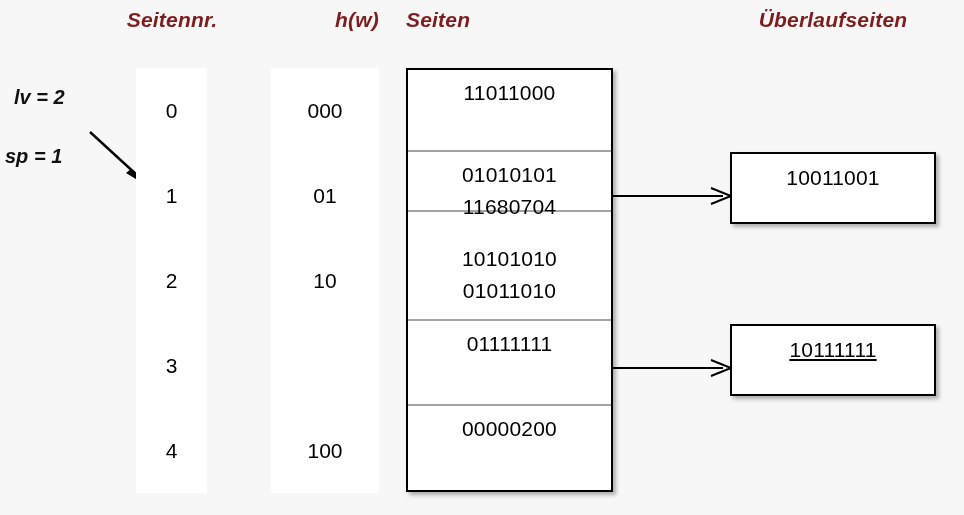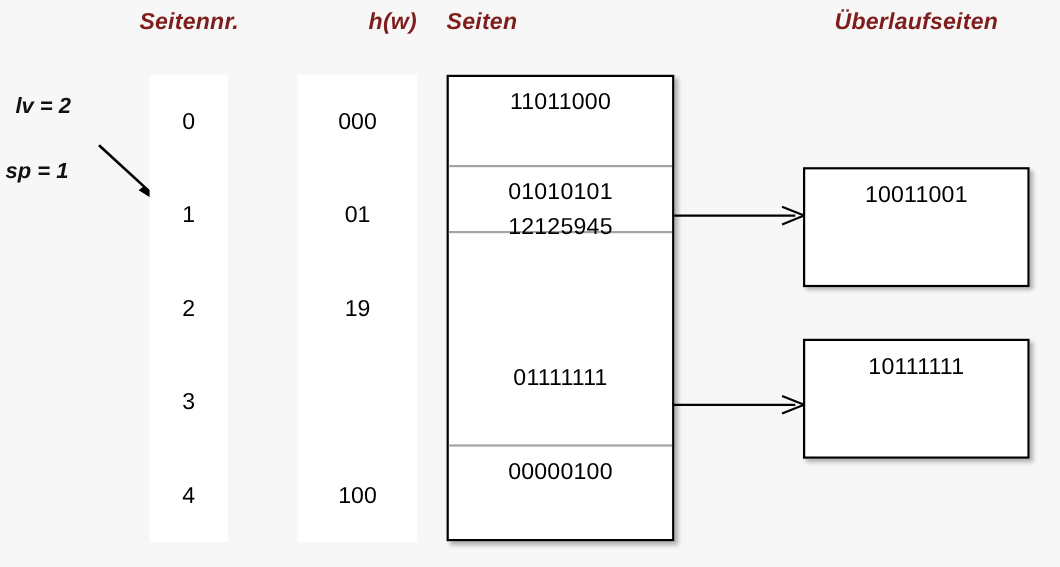--- a/index.html
+++ b/index.html
@@ -108,37 +108,37 @@
     line-height: 32px;
     color: #000;
     letter-spacing: 0.2px;
   }
 
   
   .overflow-box {
     position: absolute;
     left: 730px;
     width: 206px;
-    height: 109px;
+    height: 72px;
     background: #ffffff;
     border: 2px solid #000;
     box-sizing: border-box;
     box-shadow: 3px 3px 4px rgba(0,0,0,0.30);
     display: flex;
     justify-content: center;
     padding-top: 9px;
   }
   .overflow-text {
     font-size: 21px;
     line-height: 30px;
     color: #000;
     letter-spacing: 0.2px;
   }
   #overflow-box-0 { top: 152px; }
-  #overflow-box-1 { top: 308px; }
+  #overflow-box-1 { top: 324px; text-decoration: underline; }
 
   
   .connector {
     position: absolute;
     left: 611px;
     width: 122px;
     height: 22px;
     pointer-events: none;
   }
   #connector-0 { top: 185px; }
@@ -166,37 +166,41 @@
     <div class="strip-cell" style="top:0px">0</div>
     <div class="strip-cell" style="top:85px">1</div>
     <div class="strip-cell" style="top:170px">2</div>
     <div class="strip-cell" style="top:255px">3</div>
     <div class="strip-cell" style="top:340px">4</div>
   </div>
 
   <div class="strip" id="strip-hw">
     <div class="strip-cell" style="top:0px">000</div>
     <div class="strip-cell" style="top:85px">01</div>
-    <div class="strip-cell" style="top:170px">19</div>
+    <div class="strip-cell" style="top:170px">10</div>
     <div class="strip-cell" style="top:340px">100</div>
   </div>
 
   <div id="pages-box">
     <div class="page-cell" style="top:0px;height:82px">
       <div class="page-line">11011000</div>
     </div>
     <div class="page-cell" style="top:82px;height:60px">
       <div class="page-line">01010101</div>
-      <div class="page-line">12125945</div>
+      <div class="page-line">11680704</div>
+    </div>
+    <div class="page-cell" style="top:166px;height:85px">
+      <div class="page-line">10101010</div>
+      <div class="page-line">01011010</div>
     </div>
     <div class="page-cell" style="top:251px;height:85px">
       <div class="page-line">01111111</div>
     </div>
     <div class="page-cell last" style="top:336px;height:84px">
-      <div class="page-line">00000100</div>
+      <div class="page-line">00000200</div>
     </div>
   </div>
 
   <svg class="connector" id="connector-0" viewBox="0 0 122 22">
     <line x1="0" y1="11" x2="112" y2="11" stroke="#000" stroke-width="2"></line>
     <polyline points="100,3 120,11 100,19" fill="none" stroke="#000" stroke-width="2"></polyline>
   </svg>
   <svg class="connector" id="connector-1" viewBox="0 0 122 22">
     <line x1="0" y1="11" x2="112" y2="11" stroke="#000" stroke-width="2"></line>
     <polyline points="100,3 120,11 100,19" fill="none" stroke="#000" stroke-width="2"></polyline>

